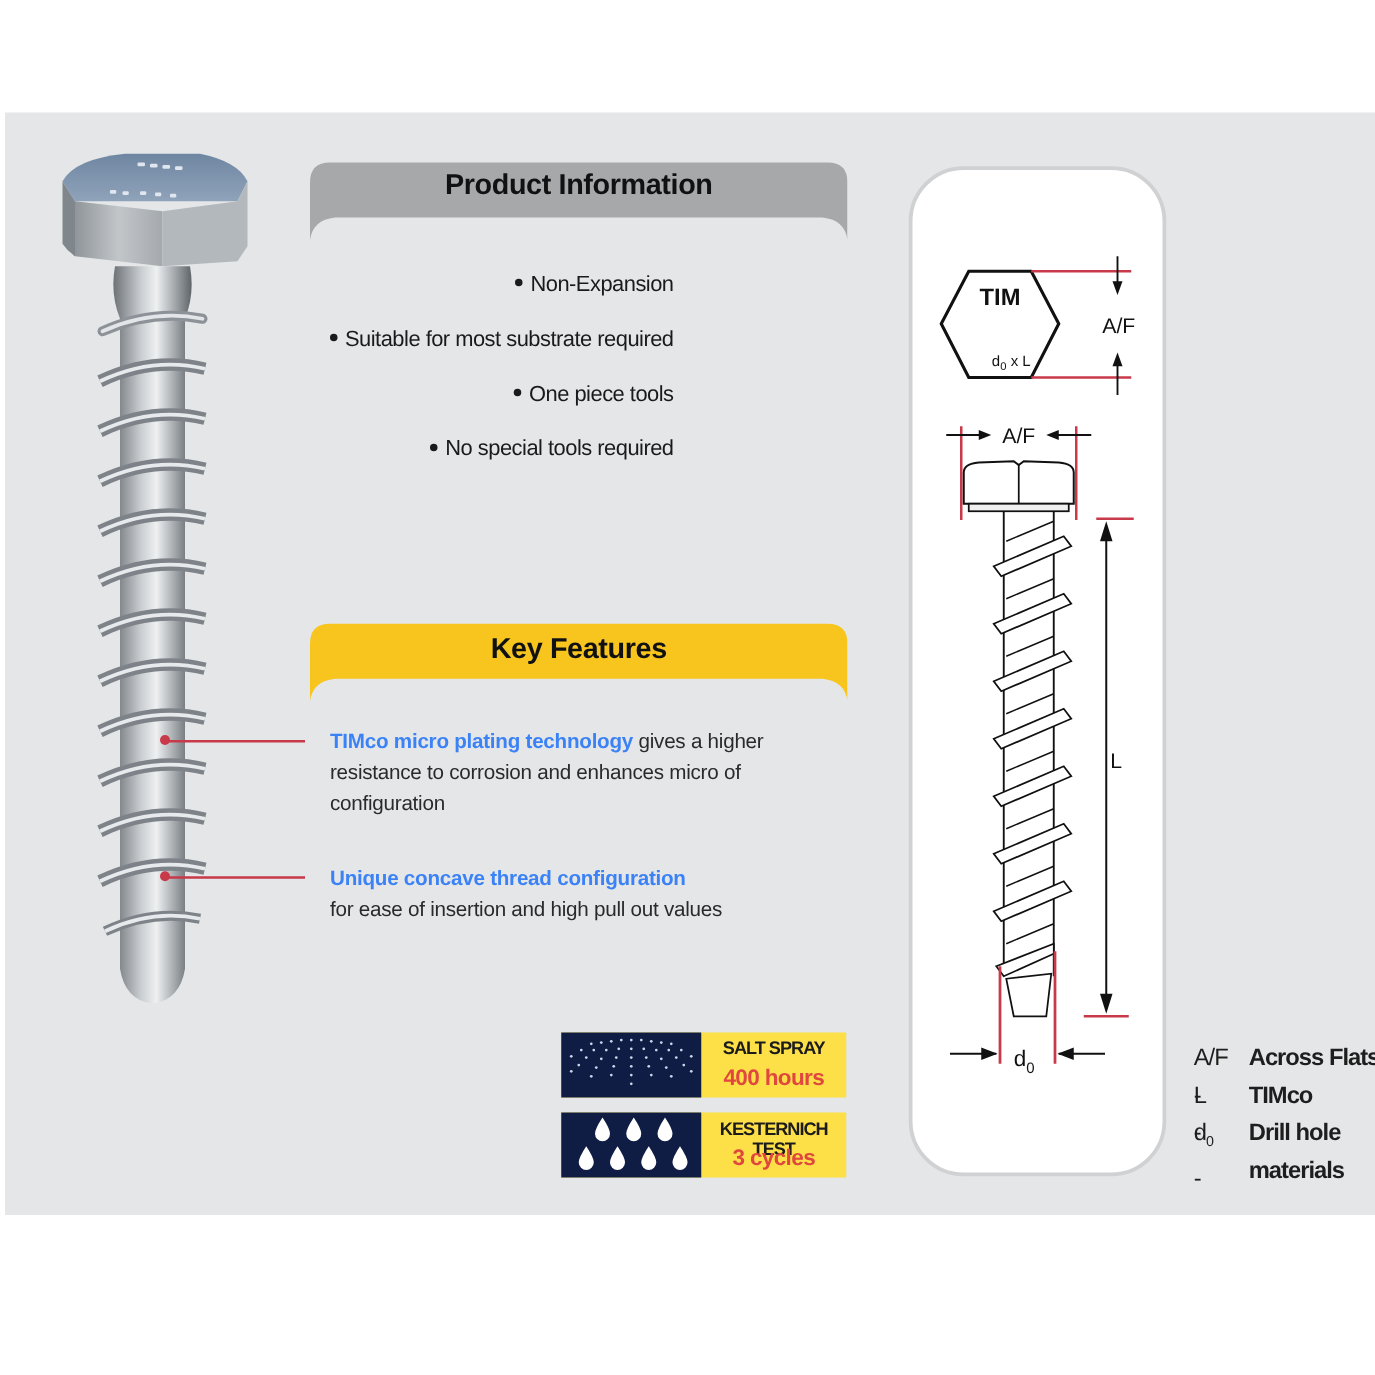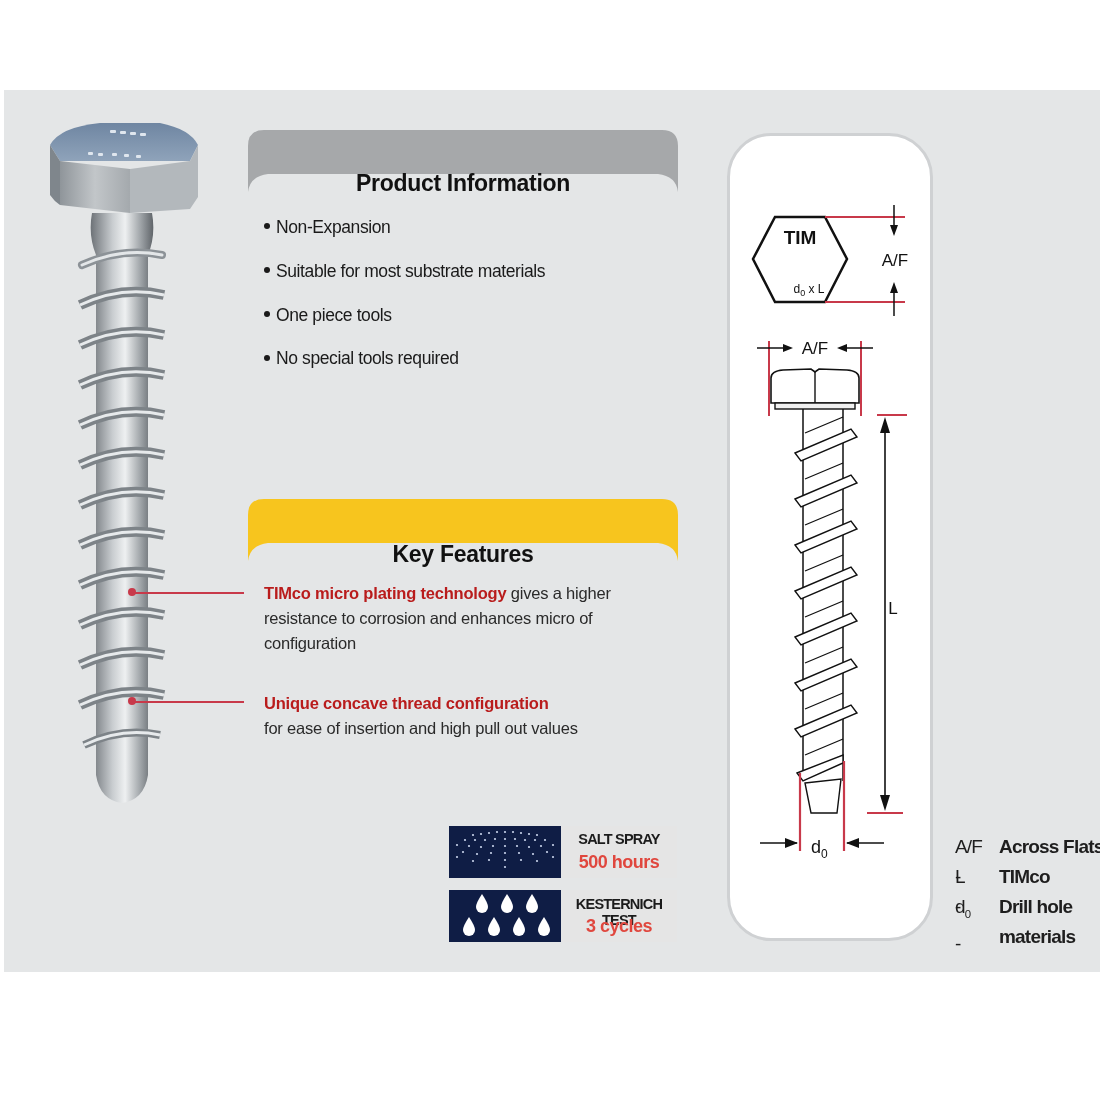--- a/index.html
+++ b/index.html
@@ -3,32 +3,32 @@
 <meta charset="utf-8">
 <style>
   html, body { margin: 0; padding: 0; background: #ffffff; }
   body { width: 1100px; height: 1100px; position: relative; overflow: hidden; font-family: "Liberation Sans", sans-serif; }
   .panel { position: absolute; left: 4px; top: 90px; width: 1096px; height: 882px; background: #e4e6e7; }
   .abs { position: absolute; }
 
   
   .hdr { position: absolute; left: 248px; width: 430px; height: 60px; }
   .hdr svg { position: absolute; left: 0; top: 0; }
-  .hdr-title { position: absolute; left: 0; width: 430px; text-align: center; font-weight: bold; font-size: 23px; color: #111; letter-spacing: -0.3px; margin-top: 36px; }
-
-  .bullets { position: absolute; left: 264px; top: 213px; }
+  .hdr-title { position: absolute; left: 0; width: 430px; text-align: center; font-weight: bold; font-size: 23px; color: #111; letter-spacing: -0.3px; }
+
+  .bullets { position: absolute; left: 264px; top: 213px; text-align: right; }
   .bullet { font-size: 17.5px; color: #1a1a1a; height: 43.8px; line-height: 28px; font-family: "Liberation Sans", sans-serif; letter-spacing: -0.4px; font-stretch: condensed; }
   .bullet .dot { display: inline-block; width: 6px; height: 6px; border-radius: 50%; background: #1a1a1a; margin-right: 6px; vertical-align: middle; position: relative; top: -2px; }
 
   .feat { position: absolute; left: 264px; font-size: 16.5px; line-height: 25px; color: #2a2a2a; letter-spacing: -0.2px; }
-  .feat b { color: #b91c1c; }
+  .feat b { color: #3b82f6; }
   .leader { position: absolute; height: 2px; background: #c8394a; }
   .leader-dot { position: absolute; width: 8px; height: 8px; border-radius: 50%; background: #c8394a; }
 
-  .badge { position: absolute; left: 449px; width: 228px; height: 52px; background: #e5e5e5; }
+  .badge { position: absolute; left: 449px; width: 228px; height: 52px; background: #fde047; }
   .badge .iconbox { position: absolute; left: 0; top: 0; width: 112px; height: 52px; background: #0f1d45; }
   .badge .t1 { position: absolute; left: 112px; width: 116px; text-align: center; font-weight: bold; font-size: 14.5px; color: #1b1b1b; letter-spacing: -0.8px; }
   .badge .t2 { position: absolute; left: 112px; width: 116px; text-align: center; font-weight: bold; font-size: 18px; color: #e0473e; letter-spacing: -0.5px; }
 
   .diagram-card { position: absolute; left: 727px; top: 133px; width: 206px; height: 808px; background: #ffffff; border: 3px solid #cfd1d3; border-radius: 44px; box-sizing: border-box; }
 
   .legend { position: absolute; left: 955px; top: 832px; font-size: 19px; color: #1e1e1e; line-height: 30px; letter-spacing: -0.8px; }
   .legend .row { position: relative; height: 30px; }
   .legend .k { position: absolute; left: 0; }
   .legend .v { position: absolute; left: 44px; white-space: nowrap; font-weight: bold; }
@@ -112,21 +112,21 @@
 
 <div class="hdr" style="top:128px">
   <svg width="430" height="64">
     <path d="M0 64 L0 18 Q0 2 16 2 L414 2 Q430 2 430 18 L430 64 Q428 48 410 46 L20 46 Q2 48 0 64 Z" fill="#a6a8aa"></path>
   </svg>
   <div class="hdr-title" style="top:6px">Product Information</div>
 </div>
 
 <div class="bullets">
   <div class="bullet"><span class="dot"></span><span>Non-Expansion</span></div>
-  <div class="bullet"><span class="dot"></span><span>Suitable for most substrate materials</span></div>
+  <div class="bullet"><span class="dot"></span><span>Suitable for most substrate required</span></div>
   <div class="bullet"><span class="dot"></span><span>One piece tools</span></div>
   <div class="bullet"><span class="dot"></span><span>No special tools required</span></div>
 </div>
 
 <div class="hdr" style="top:497px">
   <svg width="430" height="64">
     <path d="M0 64 L0 18 Q0 2 16 2 L414 2 Q430 2 430 18 L430 64 Q428 48 410 46 L20 46 Q2 48 0 64 Z" fill="#f7c51e"></path>
   </svg>
   <div class="hdr-title" style="top:8px">Key Features</div>
 </div>
@@ -189,21 +189,21 @@
         <circle cx="24" cy="9" r="1.1"></circle>
           <circle cx="16" cy="14" r="1.1"></circle>
           <circle cx="8" cy="19" r="1.1"></circle>
         <circle cx="88" cy="9" r="1.1"></circle>
           <circle cx="96" cy="14" r="1.1"></circle>
           <circle cx="104" cy="19" r="1.1"></circle>
       </g>
     </svg>
   </div>
   <div class="t1" style="top:5px">SALT SPRAY</div>
-  <div class="t2" style="top:26px">500 hours</div>
+  <div class="t2" style="top:26px">400 hours</div>
 </div>
 
 <div class="badge" style="top:890px">
   <div class="iconbox">
     <svg width="112" height="52">
       <g fill="#ffffff">
         <path d="M33 4 Q27 13 27 17 A6 6 0 0 0 39 17 Q39 13 33 4 Z"></path>
         <path d="M58 4 Q52 13 52 17 A6 6 0 0 0 64 17 Q64 13 58 4 Z"></path>
         <path d="M83 4 Q77 13 77 17 A6 6 0 0 0 89 17 Q89 13 83 4 Z"></path>
         <path d="M20 27 Q14 36 14 40 A6 6 0 0 0 26 40 Q26 36 20 27 Z"></path>

